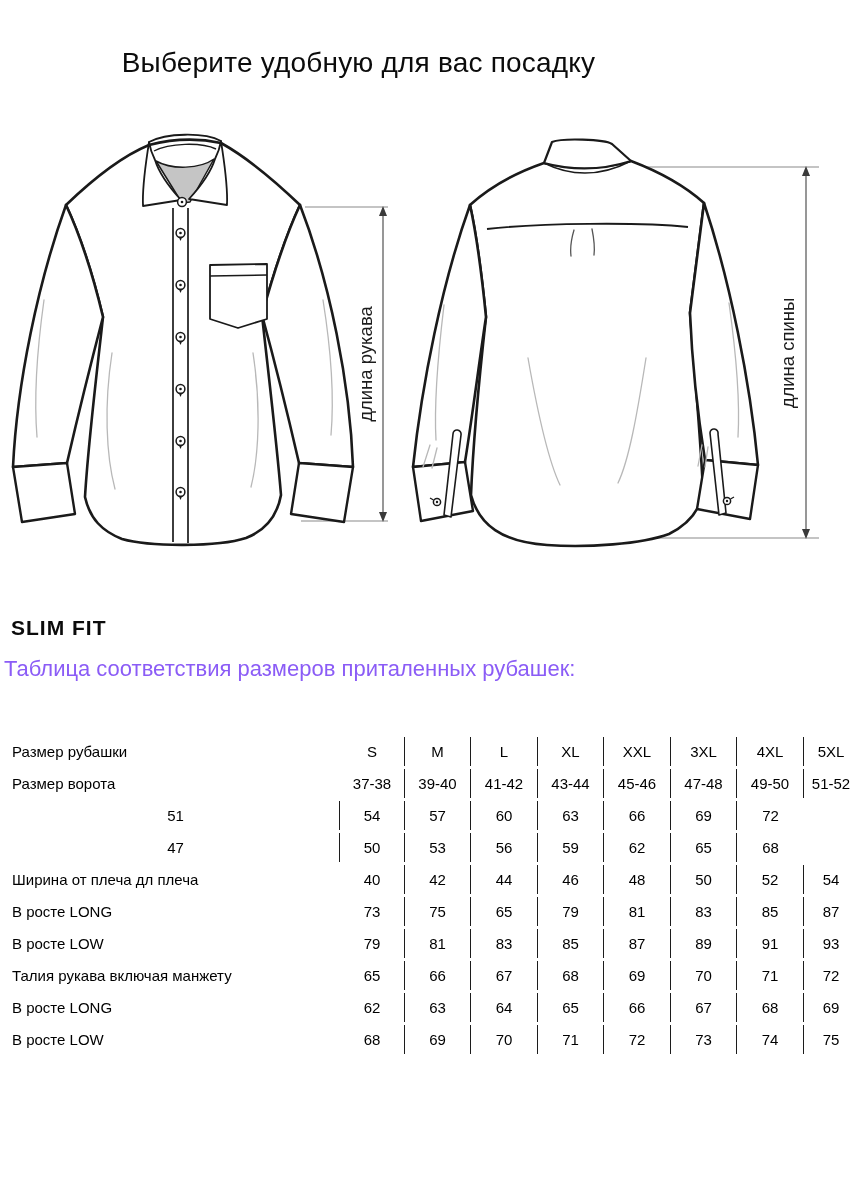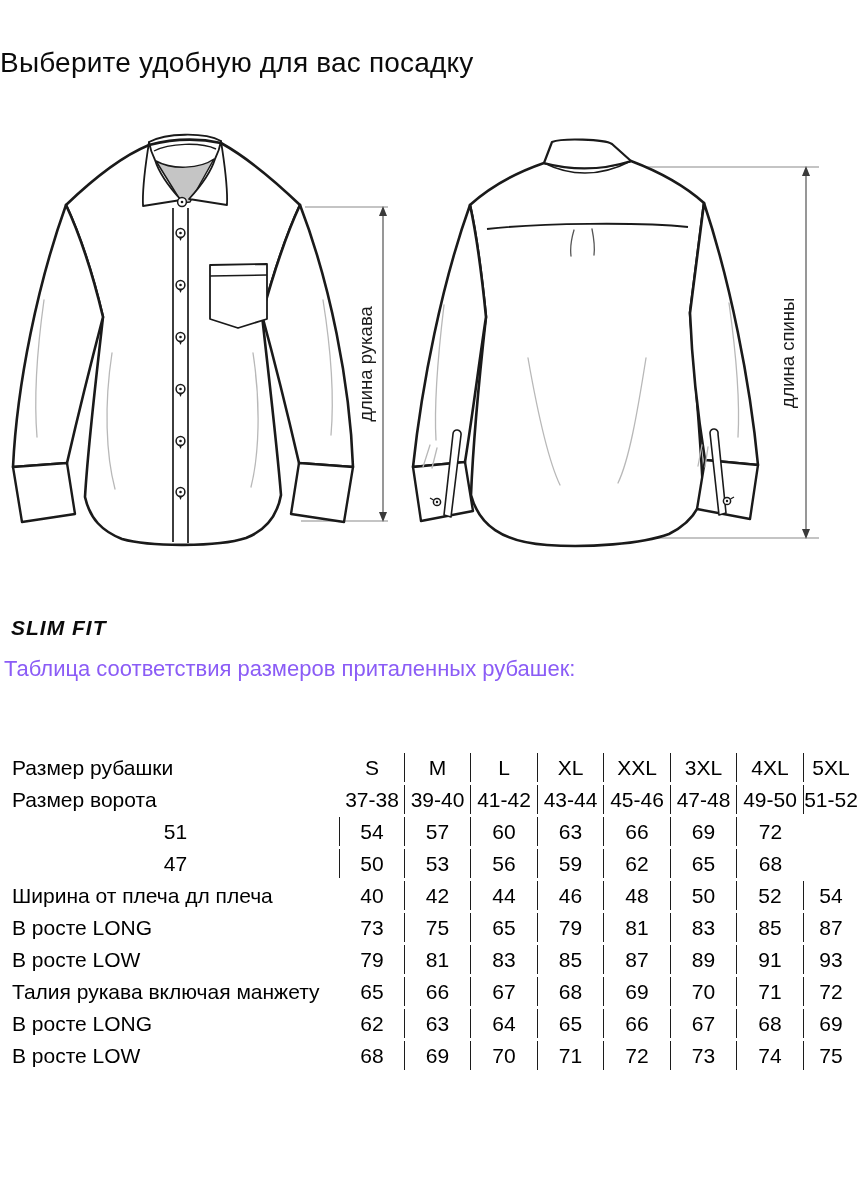--- a/index.html
+++ b/index.html
@@ -1,34 +1,34 @@
 <!DOCTYPE html>
 <html><head>
 <meta charset="utf-8">
 <style>
   html,body{margin:0;padding:0;}
   body{
     width:862px;height:1200px;position:relative;background:#ffffff;
     font-family:"Liberation Sans",sans-serif;color:#000;overflow:hidden;
   }
   .page-title{
-    position:absolute;top:47px;left:0;width:717px;text-align:left;
+    position:absolute;top:47px;left:0;width:717px;text-align:center;
     font-size:28px;font-weight:400;letter-spacing:.2px;color:#0b0b0b;
   }
   .diagram-svg{position:absolute;top:115px;left:0;}
   .fit-heading{
     position:absolute;left:11px;top:616px;font-size:21px;font-weight:700;
-    letter-spacing:1px;color:#0b0b0b;font-style:italic;
+    letter-spacing:1px;color:#0b0b0b;
   }
   .fit-subtitle{
     position:absolute;left:4px;top:656px;font-size:22px;color:#8b5cf6;
   }
   .size-table{
-    position:absolute;left:12px;top:753px;width:846px;
-    display:flex;flex-direction:column;gap:3px;font-size:21px;
+    position:absolute;left:12px;top:737px;width:846px;
+    display:flex;flex-direction:column;gap:3px;font-size:15px;
   }
   .trow{
     display:grid;
     grid-template-columns:328px 65px 66px 67px 66px 67px 66px 67px 54px;
     height:29px;align-items:center;
   }
   .tcell{text-align:center;height:29px;line-height:29px;white-space:nowrap;}
   .tcell.sep{border-right:1.5px solid #1c1c1c;}
   .tcell.tlabel{text-align:left;padding-left:0;}
   svg text{font-family:"Liberation Sans",sans-serif;}

